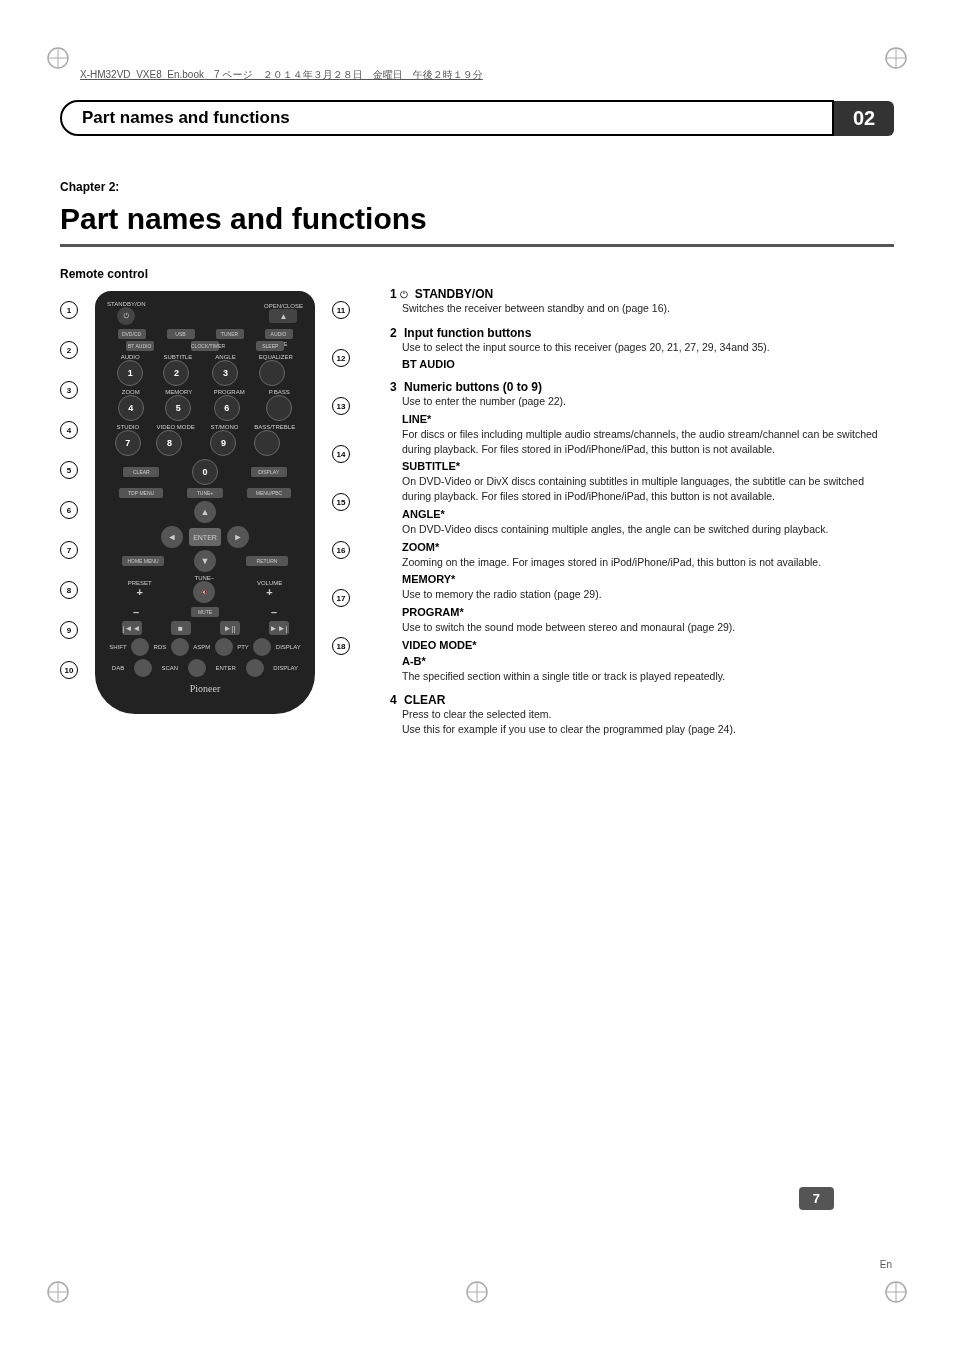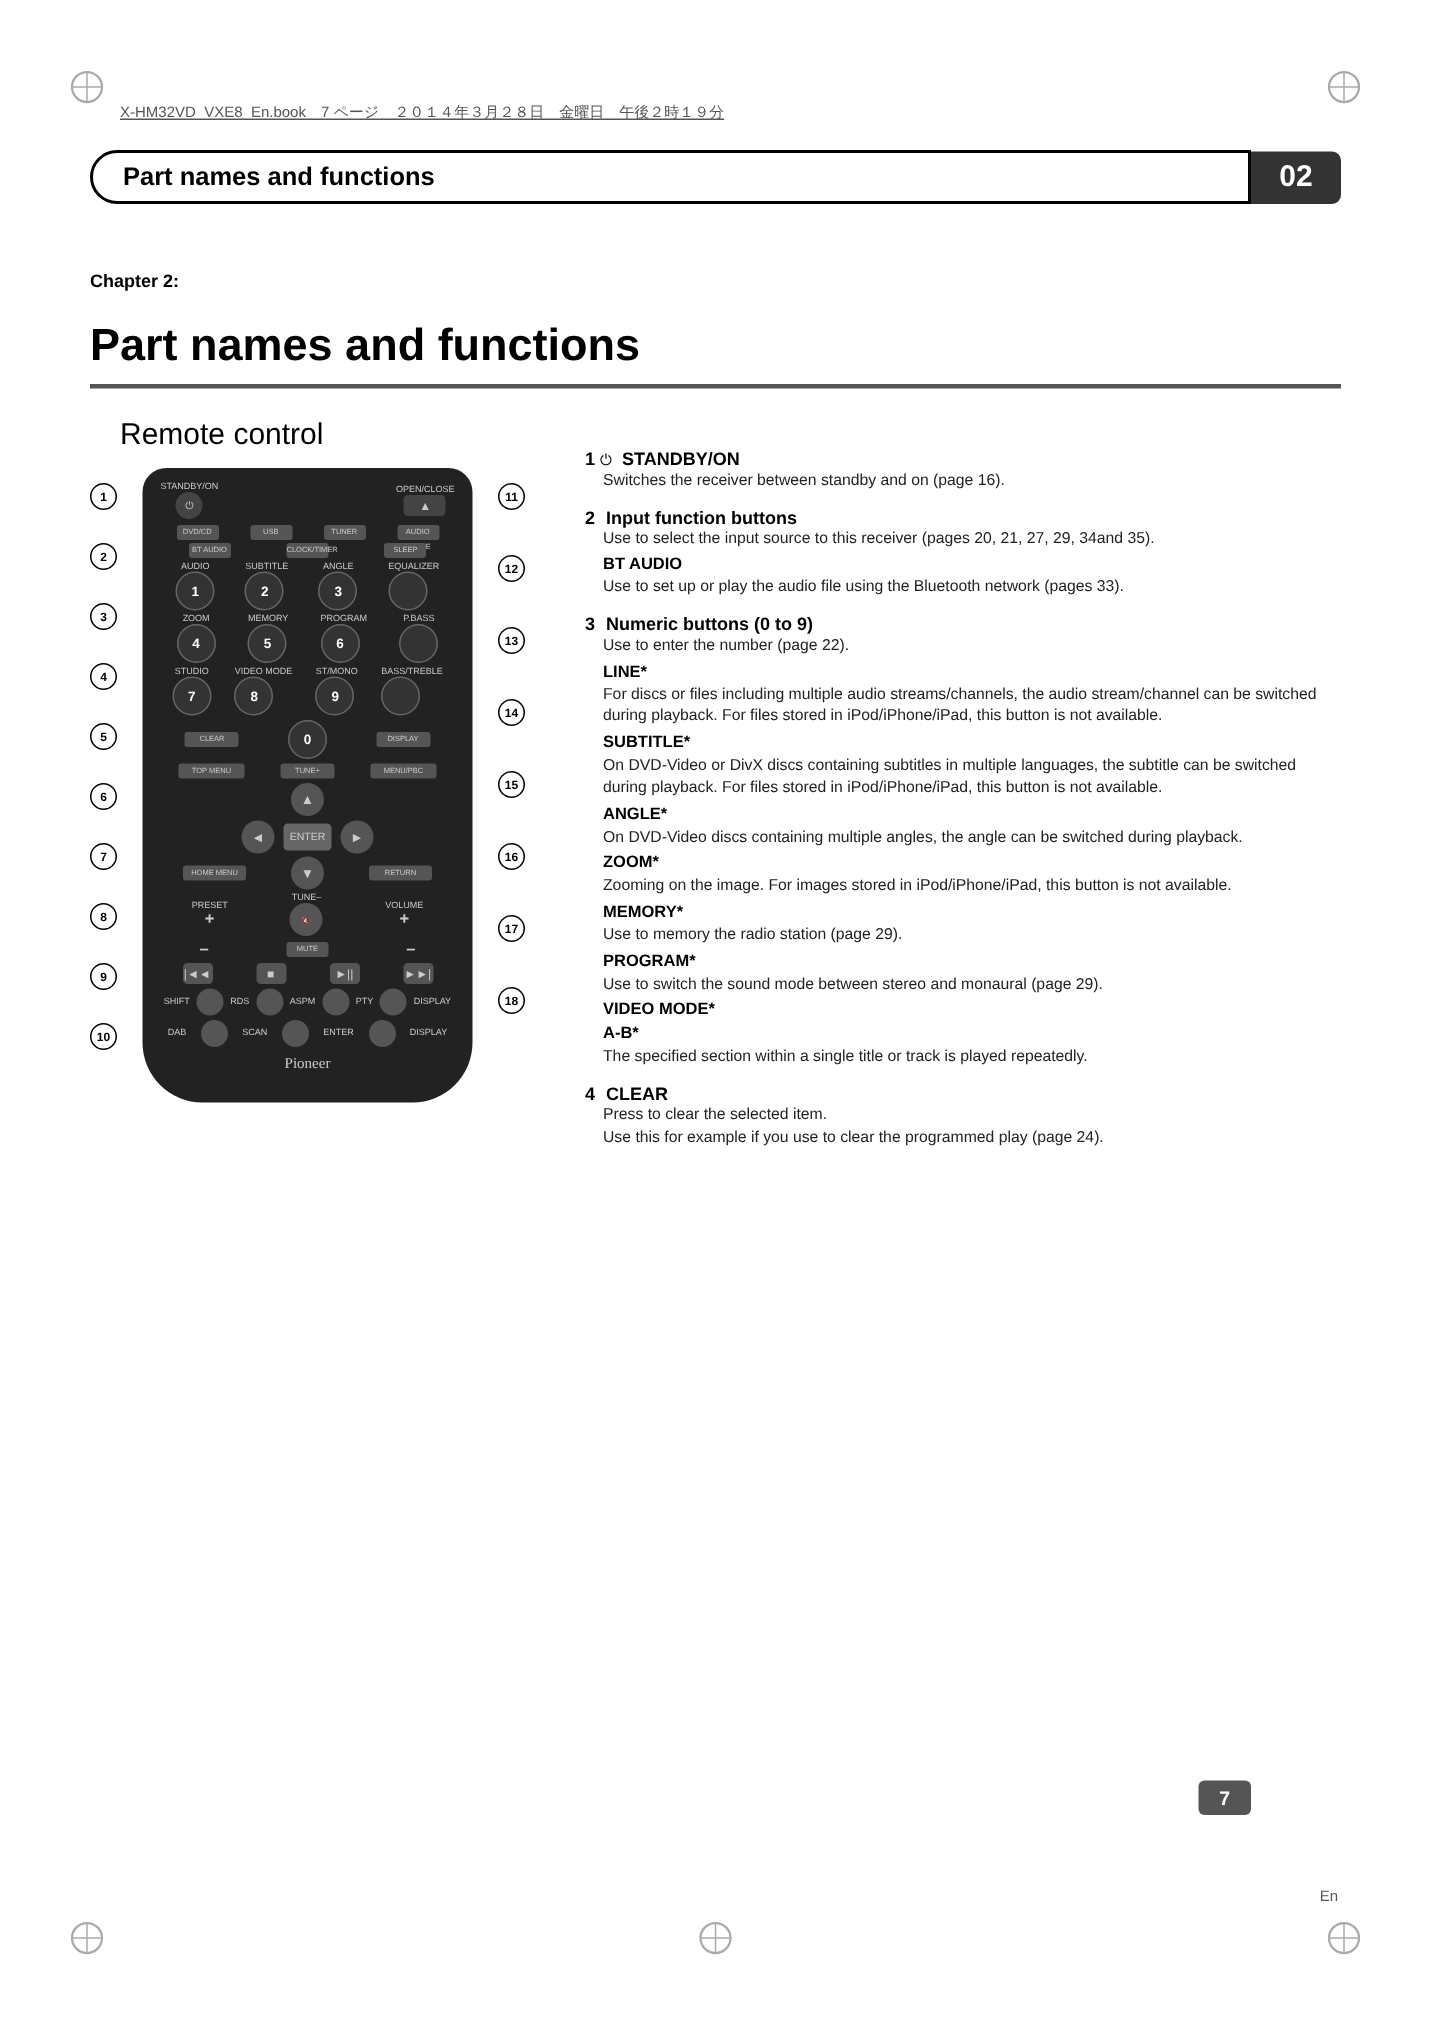--- a/index.html
+++ b/index.html
@@ -59,21 +59,21 @@
       top: 150px;
       left: 60px;
       right: 60px;
       bottom: 60px;
     }
 
     
     .chapter-label {
       font-size: 12px;
       font-weight: bold;
-      margin-bottom: 20px;
+      margin-bottom: 8px;
       margin-top: 30px;
     }
     .chapter-title {
       font-size: 30px;
       font-weight: bold;
       margin-bottom: 20px;
       border-bottom: 3px solid #555;
       padding-bottom: 8px;
     }
 
@@ -83,24 +83,23 @@
       gap: 30px;
       margin-top: 10px;
     }
 
     
     .left-col {
       width: 300px;
       flex-shrink: 0;
     }
     .remote-heading {
-      font-size: 20px;
-      font-weight: normal;
+      font-size: 12px;
+      font-weight: bold;
       margin-bottom: 10px;
-      margin-left: 20px;
     }
     .remote-body {
       background: #222;
       border-radius: 16px 16px 40px 40px;
       padding: 10px 12px 20px 12px;
       position: relative;
       width: 220px;
       margin: 0 auto;
     }
 
@@ -561,21 +560,20 @@
         <div class="func-desc">Switches the receiver between standby and on (page 16).</div>
       </div>
 
       <div class="func-item">
         <div>
           <span class="func-num">2</span>
           <span class="func-title">Input function buttons</span>
         </div>
         <div class="func-desc">Use to select the input source to this receiver (pages 20, 21, 27, 29, 34and 35).</div>
         <div class="func-sub-title">BT AUDIO</div>
-        <div class="func-desc">Use to set up or play the audio file using the Bluetooth network (pages 33).</div>
       </div>
 
       <div class="func-item">
         <div>
           <span class="func-num">3</span>
           <span class="func-title">Numeric buttons (0 to 9)</span>
         </div>
         <div class="func-desc">Use to enter the number (page 22).</div>
 
         <div class="func-sub-title">LINE*</div>

